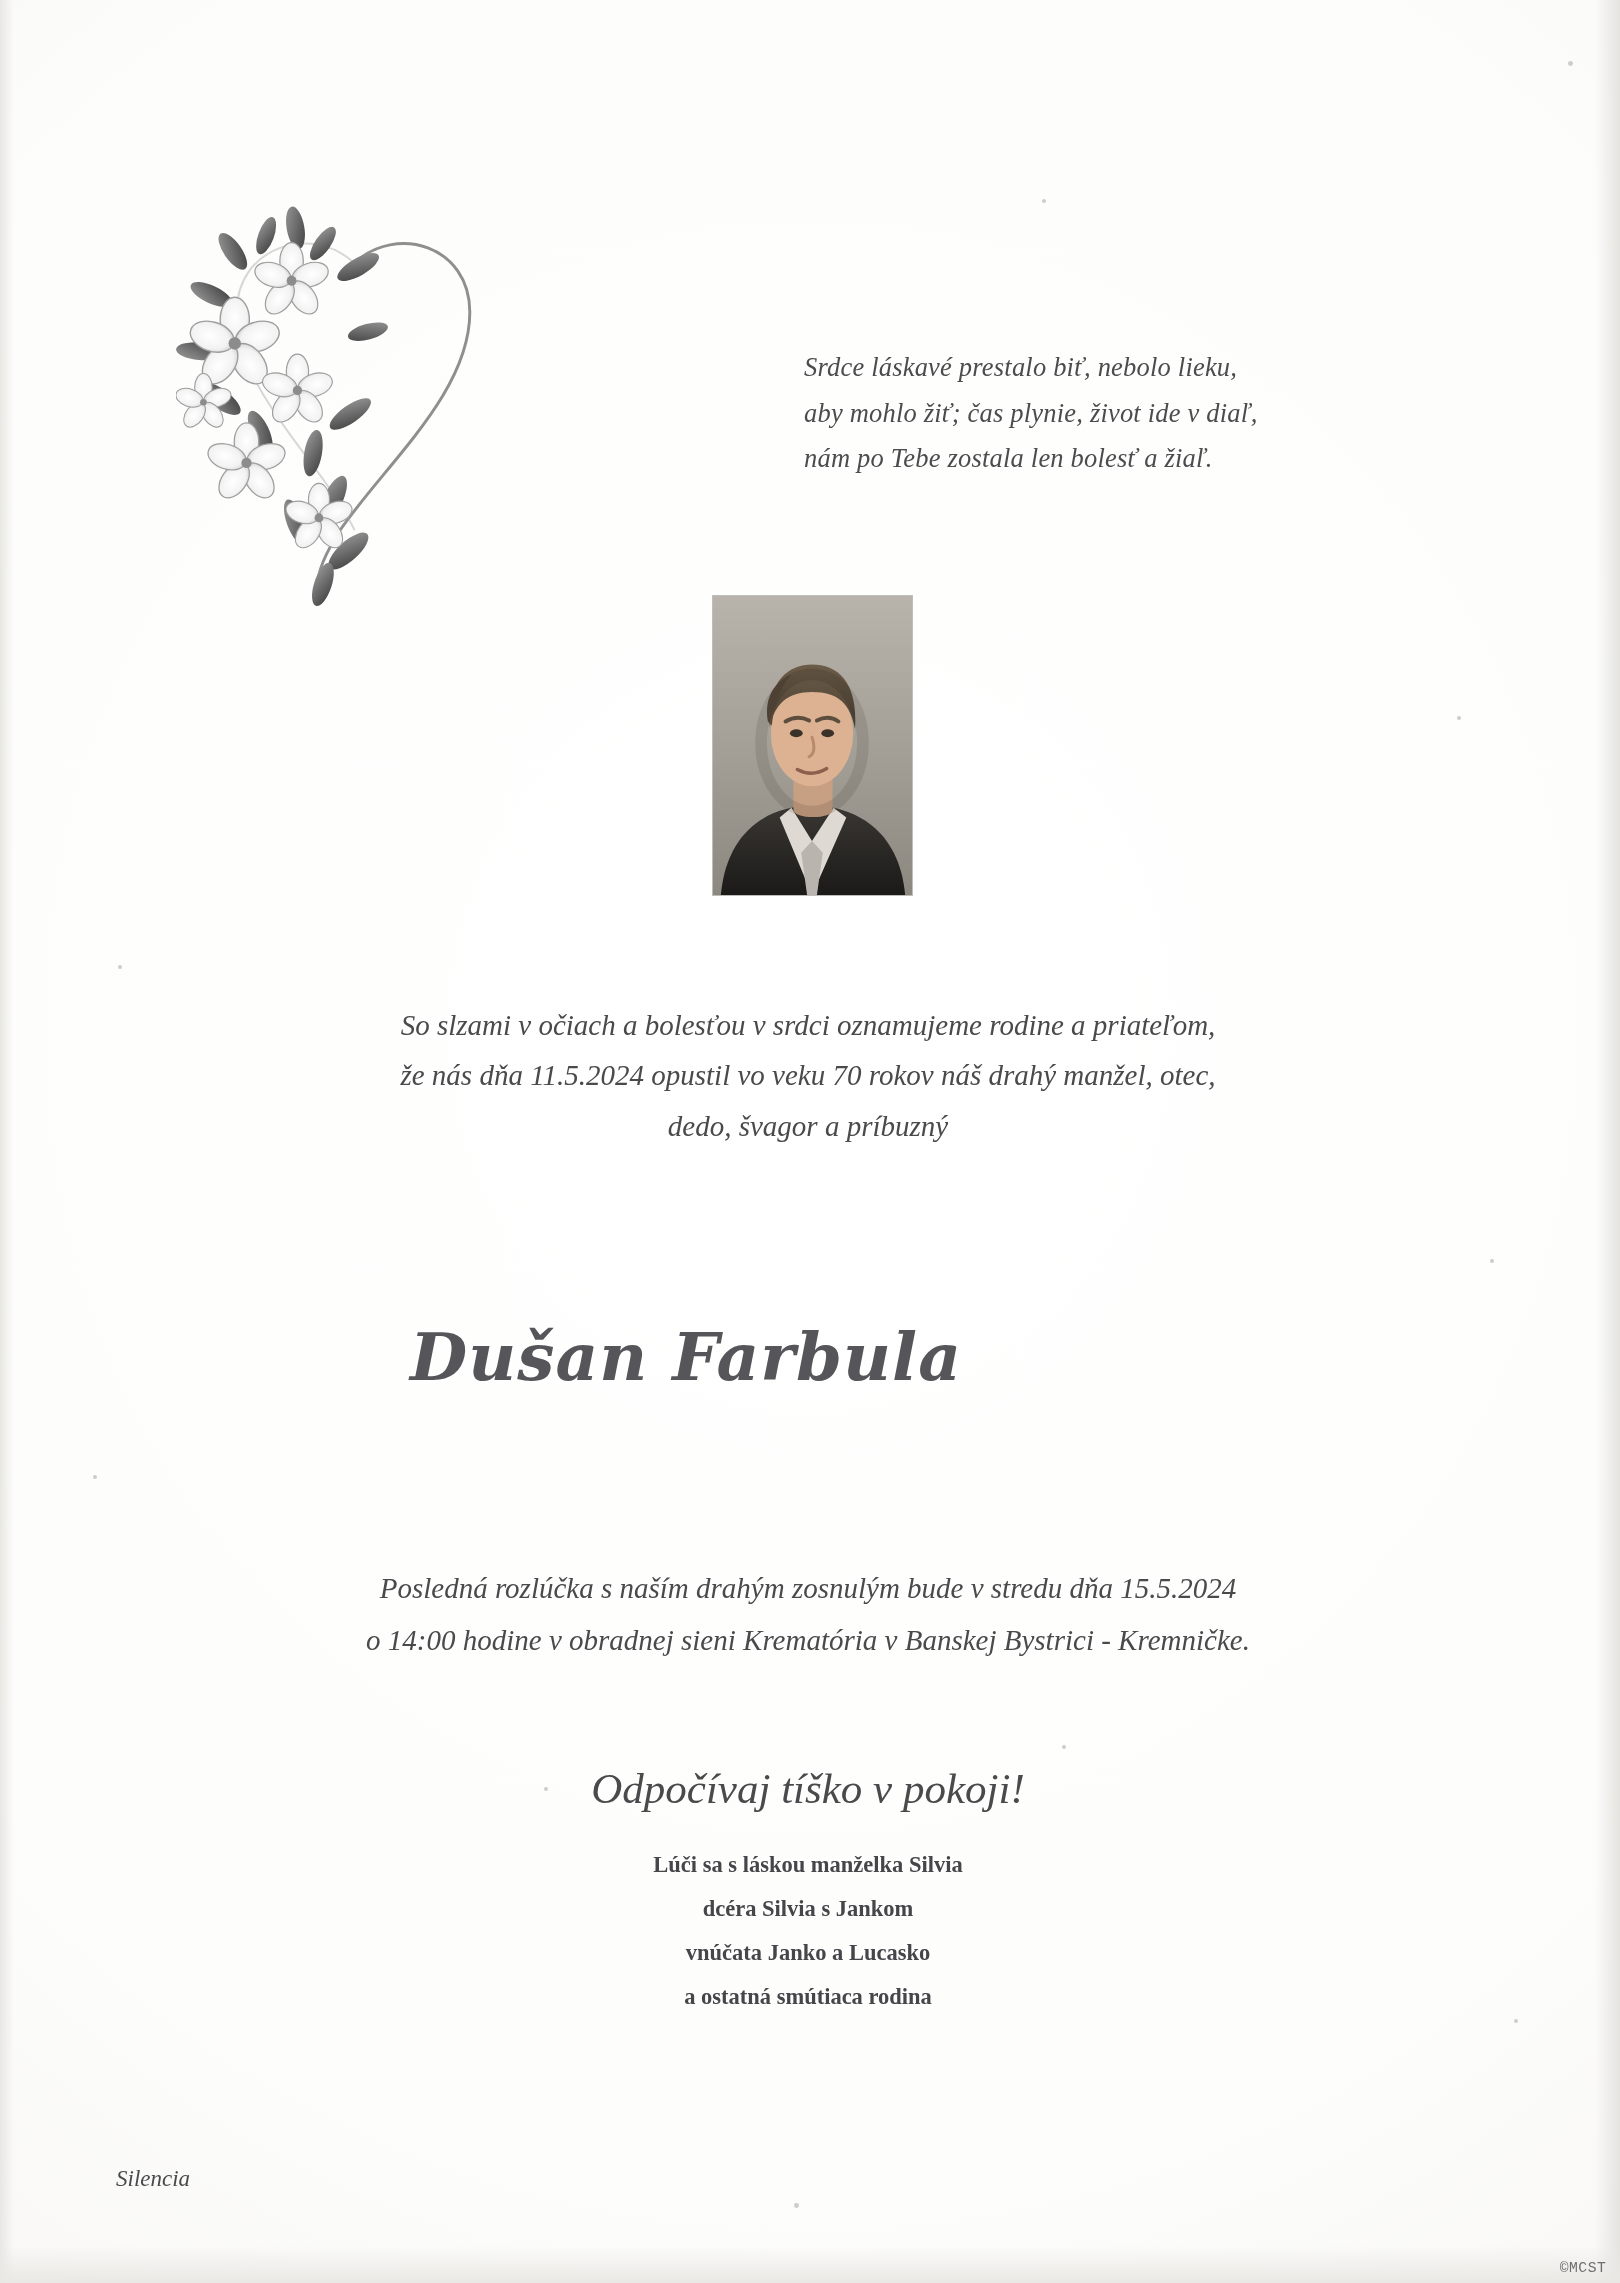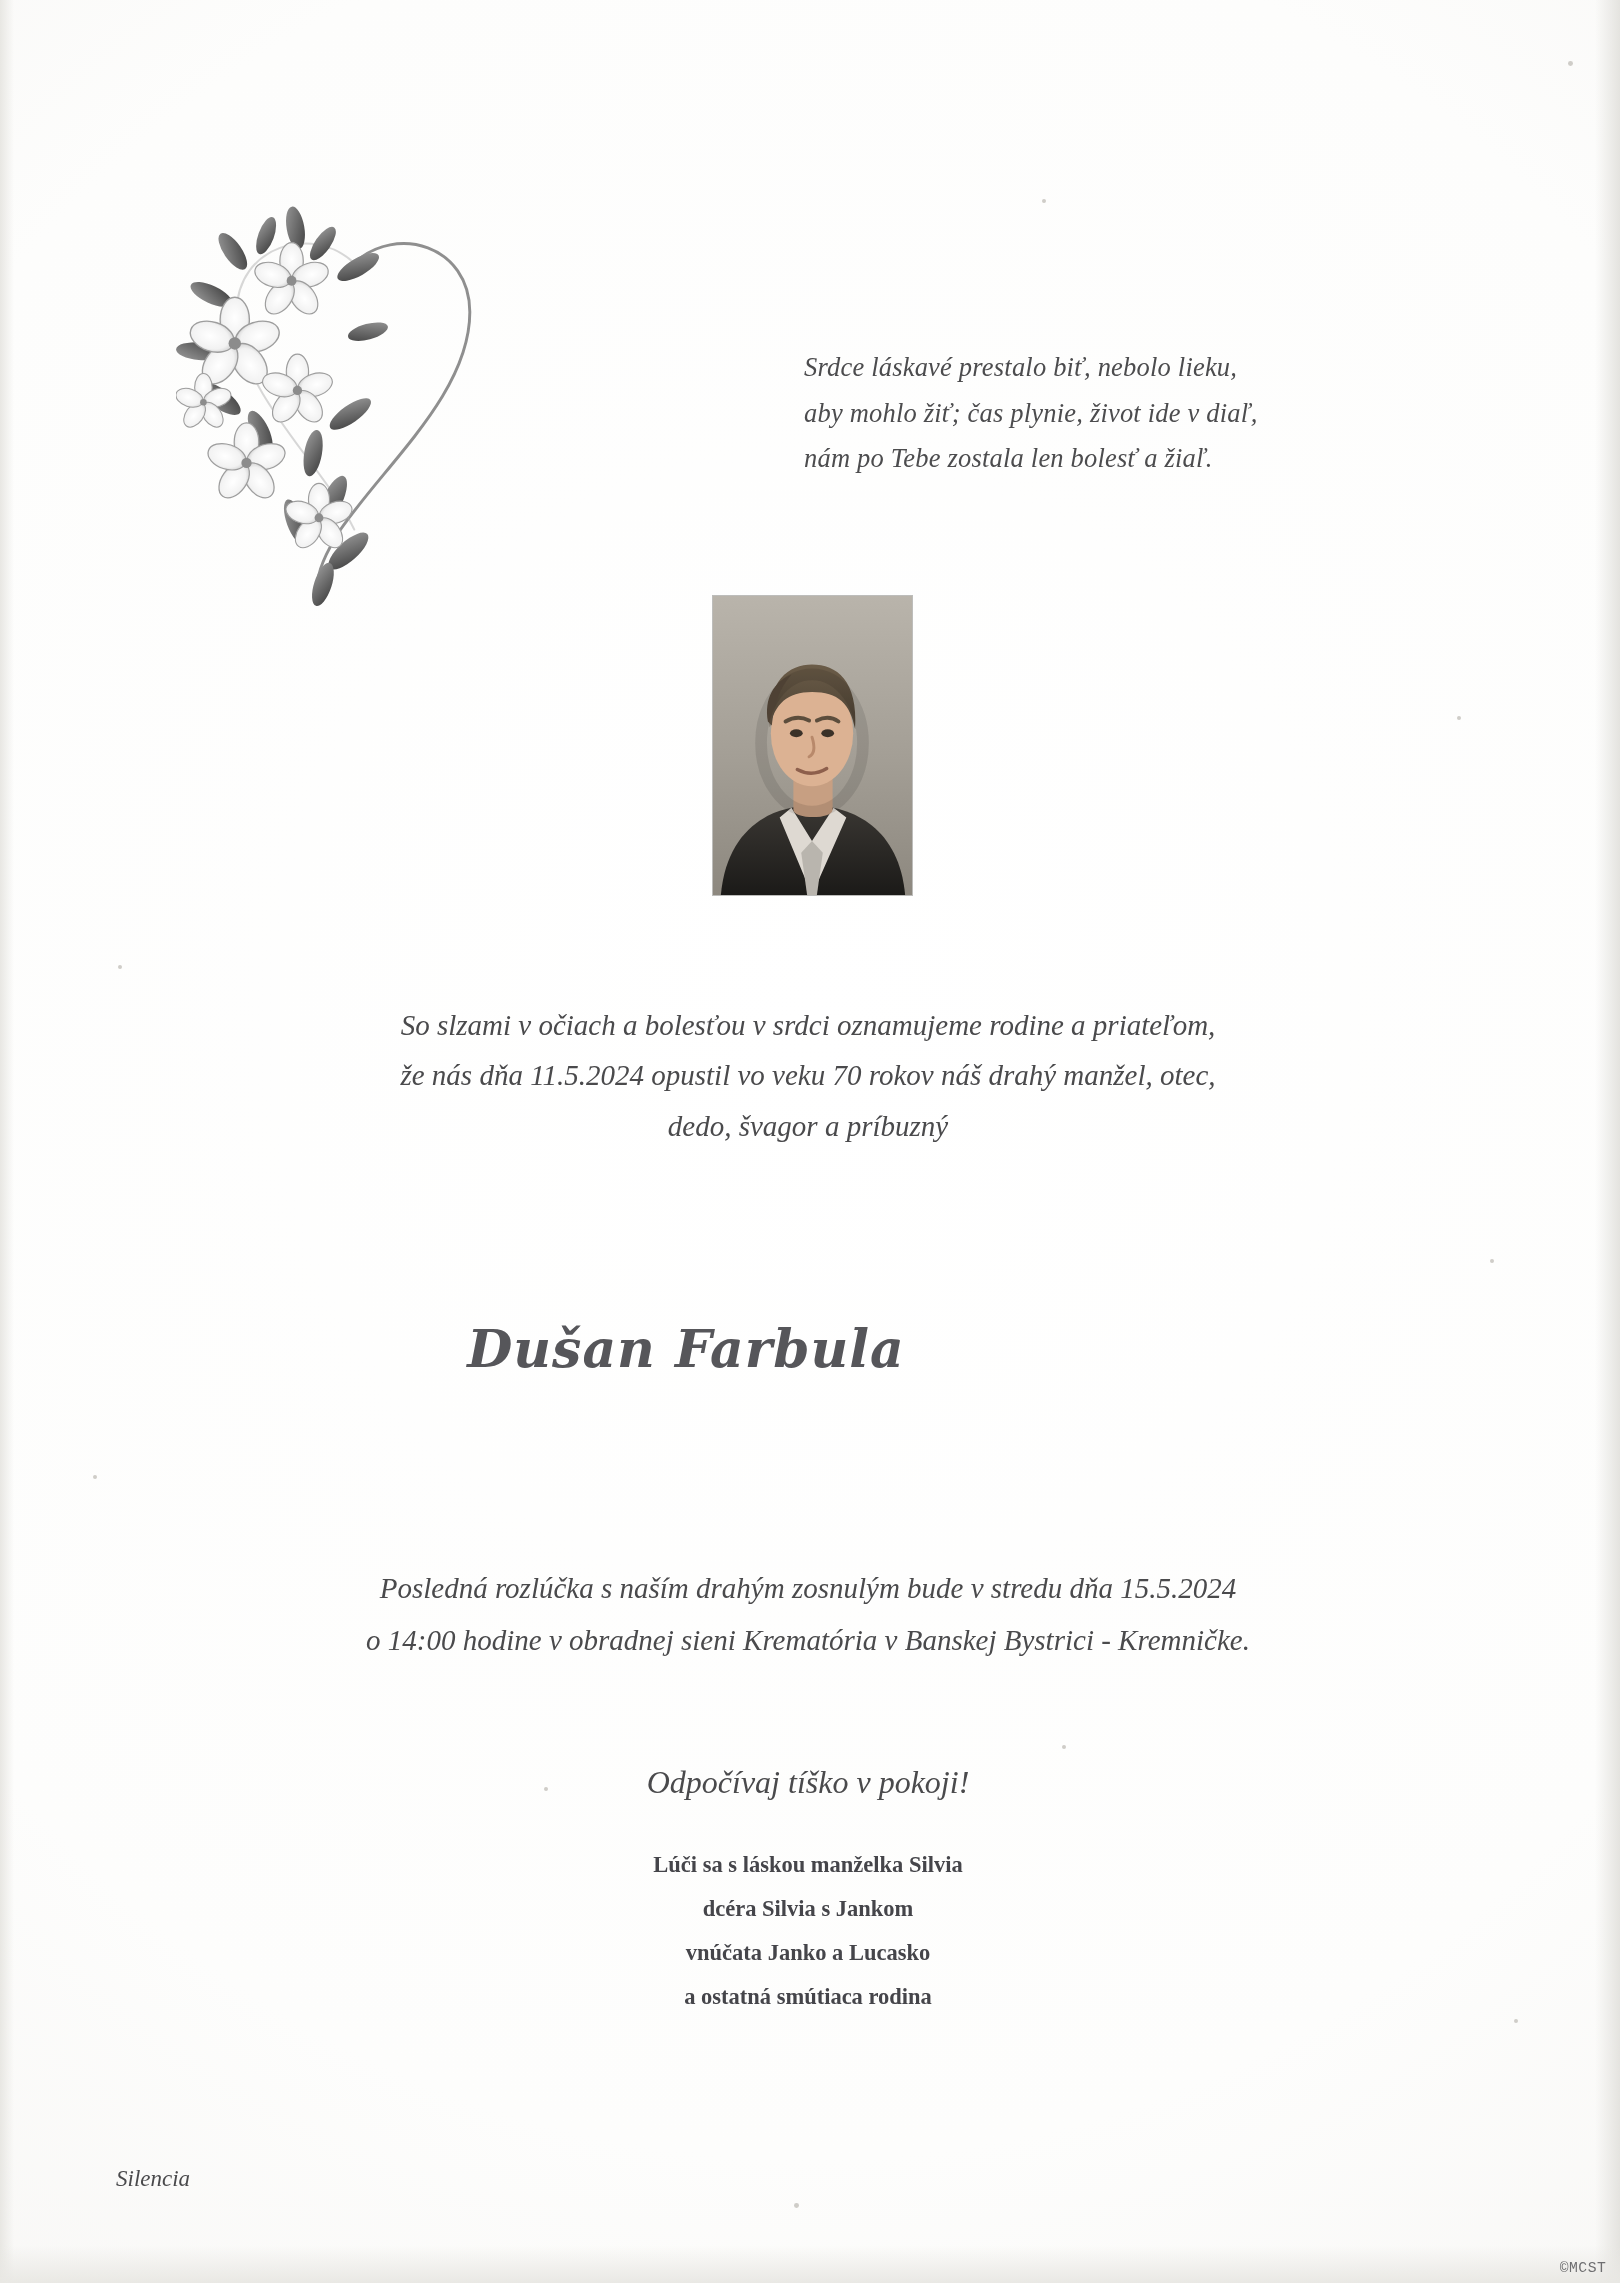--- a/index.html
+++ b/index.html
@@ -109,21 +109,21 @@
 
   .name {
     position: absolute;
     left: 0;
     top: 1318px;
     width: 1372px;
     text-align: center;
     font-family: "DejaVu Serif", serif;
     font-style: italic;
     font-weight: bold;
-    font-size: 52px;
+    font-size: 66px;
     letter-spacing: 1px;
     color: #56565a;
   }
 
   .farewell {
     position: absolute;
     left: 176px;
     top: 1563px;
     width: 1264px;
     text-align: center;
@@ -133,21 +133,21 @@
     color: #4a4a4c;
   }
 
   .rest {
     position: absolute;
     left: 176px;
     top: 1764px;
     width: 1264px;
     text-align: center;
     font-style: italic;
-    font-size: 32px;
+    font-size: 43px;
     color: #4a4a4c;
   }
 
   .mourners {
     position: absolute;
     left: 176px;
     top: 1843px;
     width: 1264px;
     text-align: center;
     font-weight: bold;

